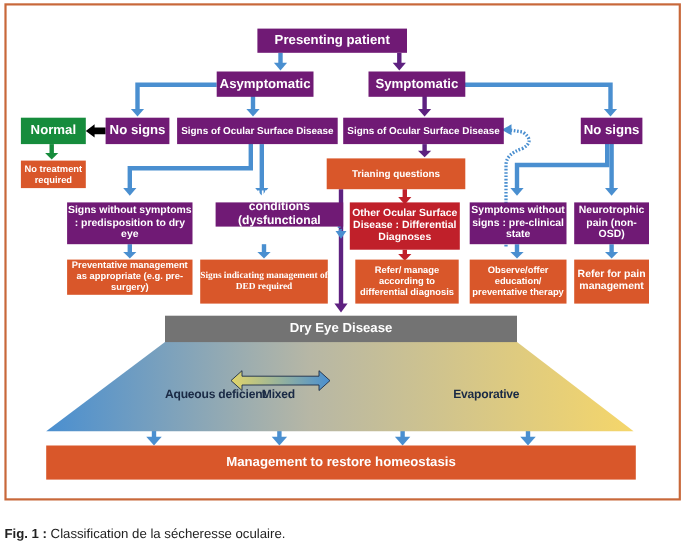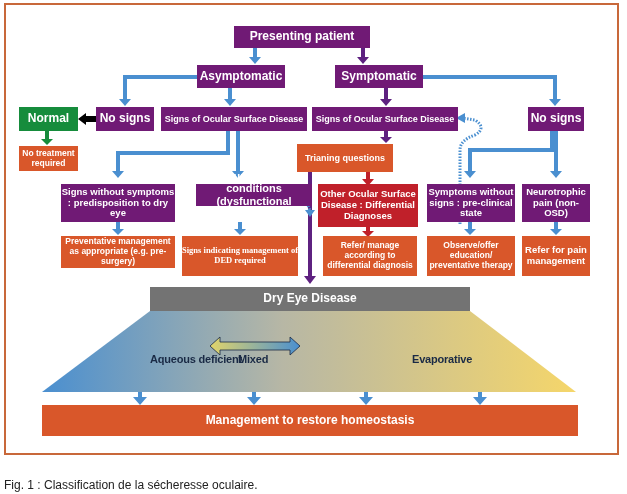--- a/index.html
+++ b/index.html
@@ -7,21 +7,21 @@
   .border { position:absolute; left:4px; top:3px; width:615px; height:452px; border:2px solid #c8683a; box-sizing:border-box; }
   .box { position:absolute; display:flex; align-items:center; justify-content:center; text-align:center; color:#fff; font-weight:bold; line-height:1.15; box-sizing:border-box; font-family:"Liberation Sans Narrow","Liberation Sans", sans-serif; }
   .blue { background:#701a75; }
   .orange { background:#d9572a; }
   .green { background:#168c3c; }
   .red { background:#c0202a; }
   .purple { background:#737373; }
   svg.lines { position:absolute; left:0; top:0; }
   .lbl { position:absolute; font-weight:bold; color:#1a2a45; font-size:11px; letter-spacing:-0.2px; }
   .caption { position:absolute; left:4px; top:478px; font-size:12px; color:#222; }
-  .caption b { font-weight:normal; }
+  .caption b { font-weight:bold; }
 </style>
 </head>
 <body>
 
 <div class="border"></div>
 
 <svg class="lines" width="627" height="494">
   <defs>
     <marker id="ab" markerWidth="4" markerHeight="4" refX="2" refY="2" orient="auto" markerUnits="strokeWidth">
         <path d="M0,0 L4,2 L0,4 z" fill="#4a8fd0"></path>
@@ -128,21 +128,21 @@
 <div class="box blue" style="left:197px;top:65px;width:88px;height:23px;font-size:12px;">Asymptomatic</div>
 <div class="box blue" style="left:335px;top:65px;width:88px;height:23px;font-size:12px;">Symptomatic</div>
 
 <div class="box green" style="left:19px;top:107px;width:59px;height:24px;font-size:12px;">Normal</div>
 <div class="box blue" style="left:96px;top:107px;width:58px;height:24px;font-size:12px;">No signs</div>
 <div class="box blue" style="left:161px;top:107px;width:146px;height:24px;font-size:9px;">Signs of Ocular Surface Disease</div>
 <div class="box blue" style="left:312px;top:107px;width:146px;height:24px;font-size:9px;">Signs of Ocular Surface Disease</div>
 <div class="box blue" style="left:528px;top:107px;width:56px;height:24px;font-size:12px;">No signs</div>
 
 <div class="box orange" style="left:19px;top:146px;width:59px;height:25px;font-size:8.5px;">No treatment required</div>
-<div class="box orange" style="left:297px;top:144px;width:96px;height:28px;font-size:9px;">Trianing questions</div>
+<div class="box orange" style="left:297px;top:144px;width:126px;height:28px;font-size:9px;">Trianing questions</div>
 
 <div class="box blue" style="left:61px;top:184px;width:114px;height:38px;font-size:9.5px;">Signs without symptoms : predisposition to dry eye</div>
 <div class="box blue" style="left:196px;top:184px;width:116px;height:22px;font-size:11px;">Neurotrophic conditions (dysfunctional sensation)</div>
 <div class="box red" style="left:318px;top:184px;width:100px;height:43px;font-size:9.5px;">Other Ocular Surface Disease : Differential Diagnoses</div>
 <div class="box blue" style="left:427px;top:184px;width:88px;height:38px;font-size:9.5px;">Symptoms without signs : pre-clinical state</div>
 <div class="box blue" style="left:522px;top:184px;width:68px;height:38px;font-size:9.5px;">Neurotrophic pain (non-OSD)</div>
 
 <div class="box orange" style="left:61px;top:236px;width:114px;height:32px;font-size:8.5px;">Preventative management as appropriate (e.g. pre-surgery)</div>
 <div class="box orange" style="left:182px;top:236px;width:116px;height:40px;font-size:8.5px;font-family:Liberation Serif, serif;">Signs indicating management of DED required</div>
 <div class="box orange" style="left:323px;top:236px;width:94px;height:40px;font-size:8.5px;">Refer/ manage according to differential diagnosis</div>

